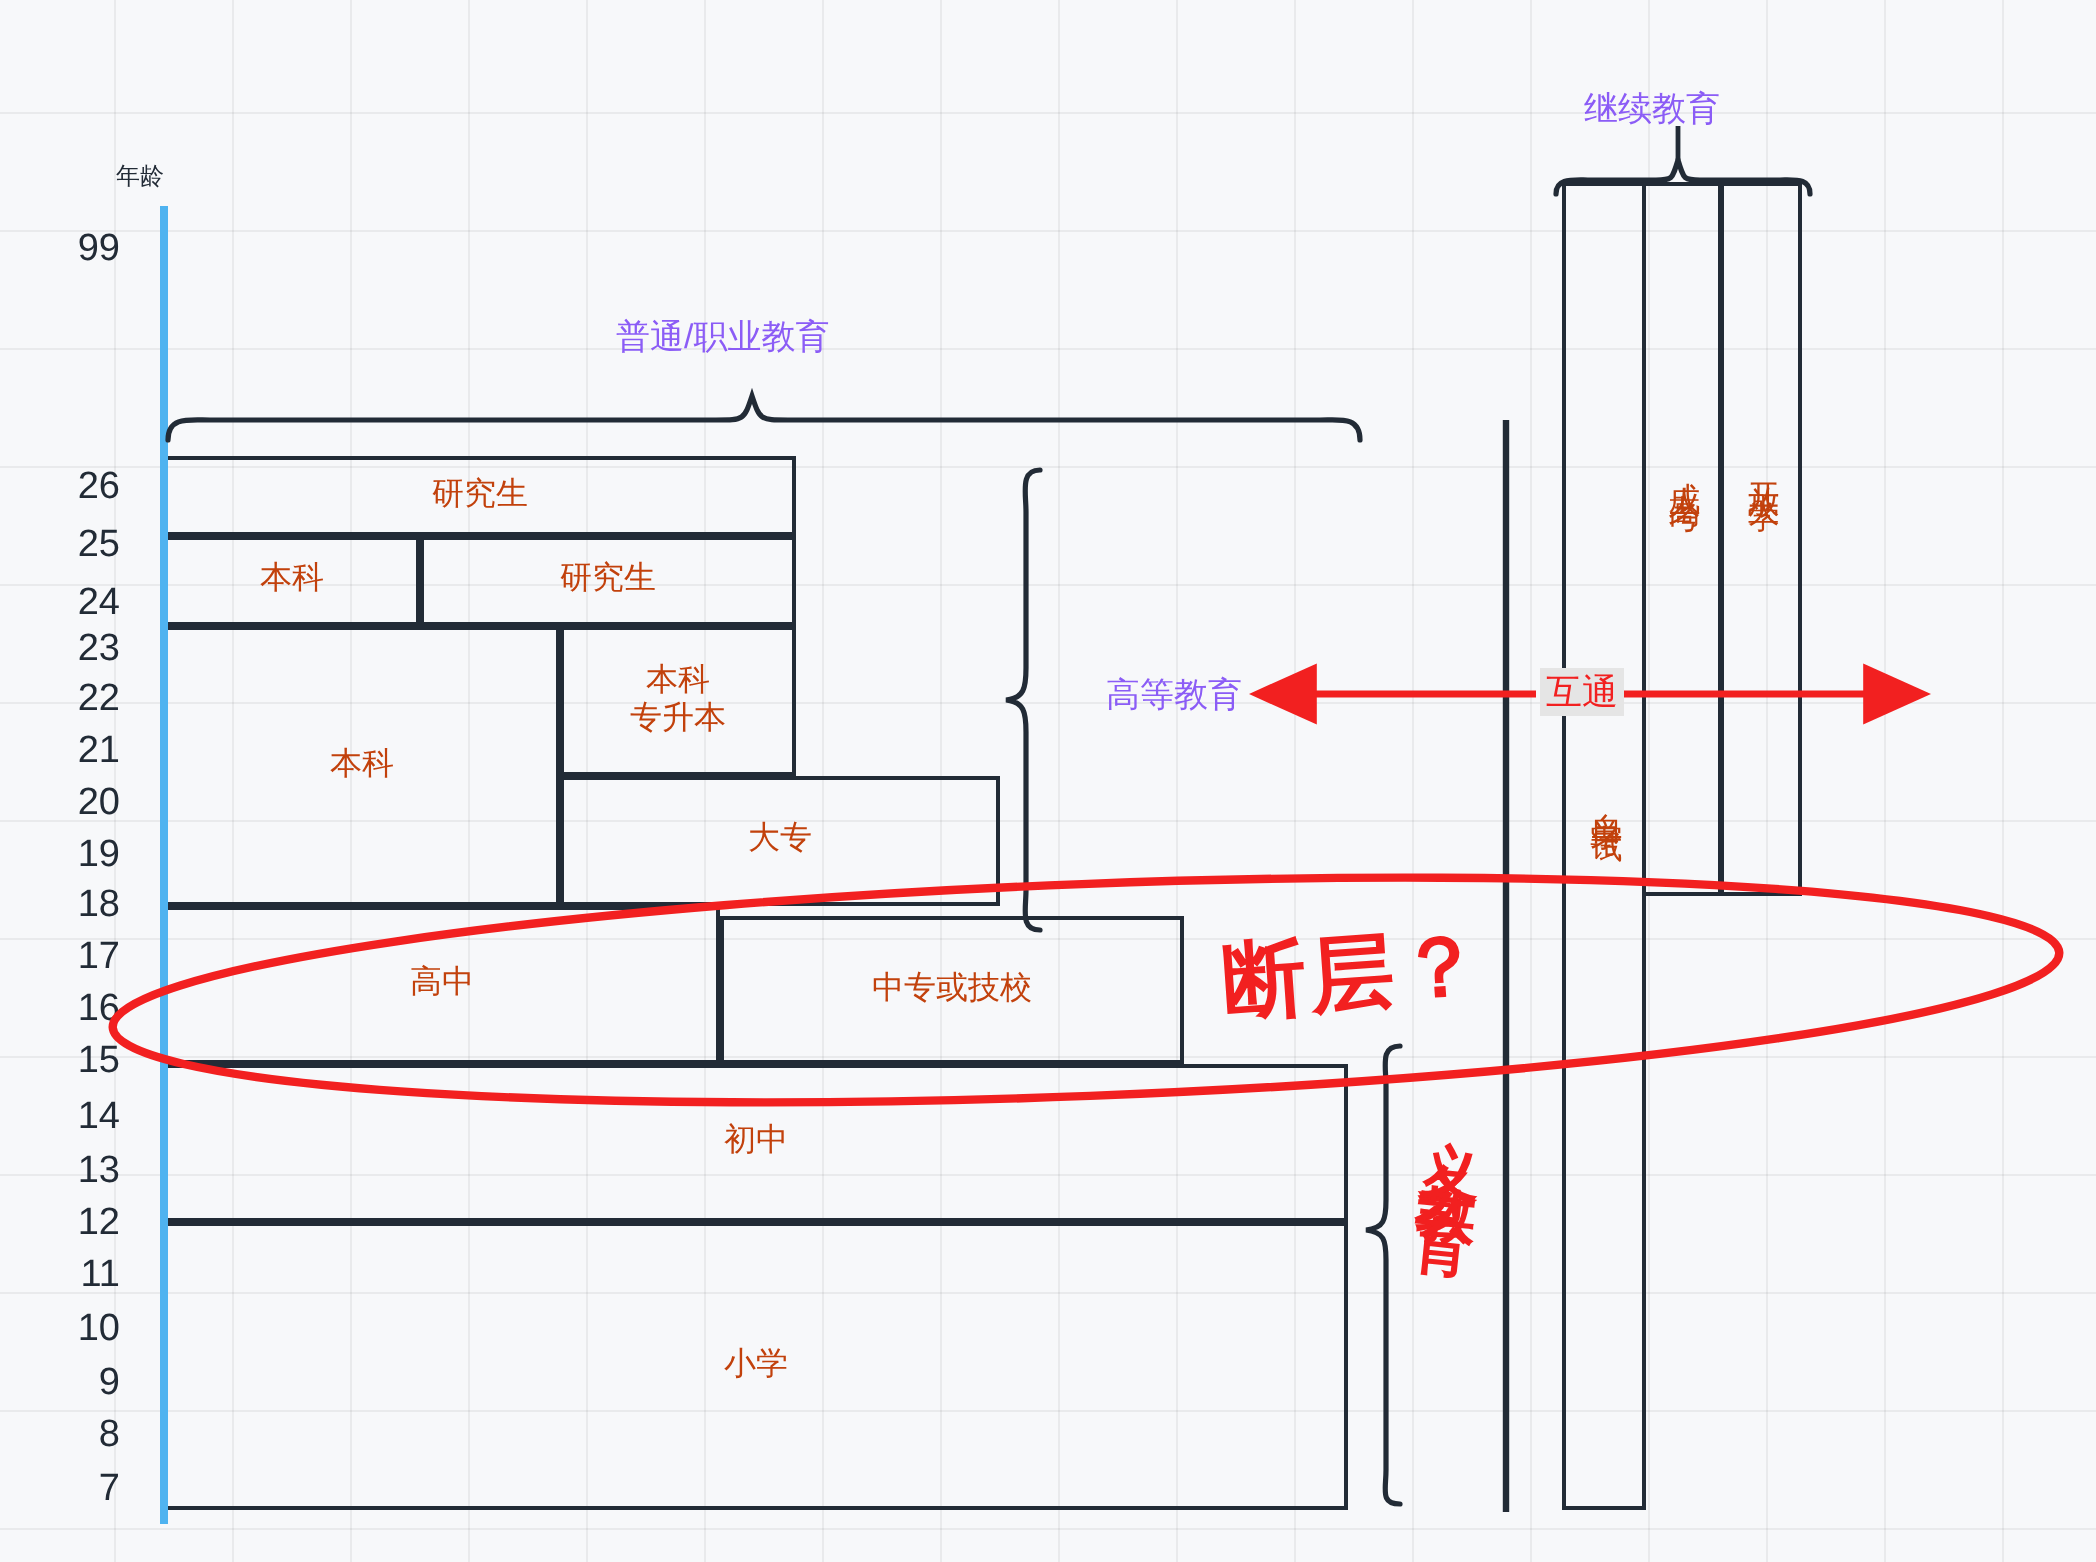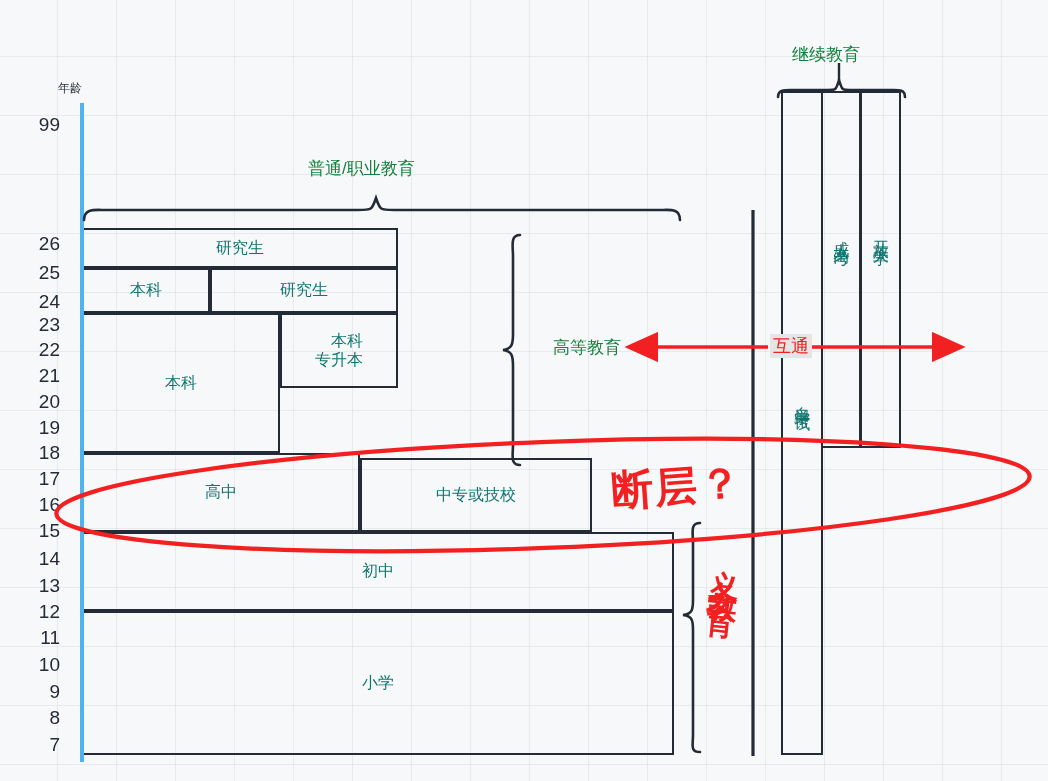--- a/index.html
+++ b/index.html
@@ -27,32 +27,32 @@
   }
   .tick{
     position:absolute;font-size:19px;color:#222b36;
     text-align:right;width:40px;
   }
   .box{
     position:absolute;
     border:2.5px solid #222b36;
     box-sizing:border-box;
     display:flex;align-items:center;justify-content:center;
-    font-size:16px;color:#0f766e;
+    font-size:16px;color:#c2410c;
     background:transparent;
     line-height:1.15;
-    text-align:right;
+    text-align:center;
   }
   .box.vert{
     writing-mode:vertical-rl;
     letter-spacing:3px;
     font-size:16px;
   }
   .label{
-    position:absolute;font-size:16px;color:#15803d;white-space:nowrap;
+    position:absolute;font-size:16px;color:#8b5cf6;white-space:nowrap;
   }
   .redtext{
     position:absolute;color:#f22020;white-space:nowrap;
     font-family:"DejaVu Sans",sans-serif;
   }
   svg.overlay{position:absolute;left:0;top:0;width:1048px;height:781px;pointer-events:none;}
 </style>
 </head>
 <body>
 
@@ -94,20 +94,21 @@
 
   <div class="box" style="left:82px;top:268px;width:128px;height:45px;">本科</div>
 
   <div class="box" style="left:210px;top:268px;width:188px;height:45px;">研究生</div>
 
   <div class="box" style="left:82px;top:313px;width:198px;height:140px;">本科</div>
 
   <div class="box" style="left:280px;top:313px;width:118px;height:75px;white-space:pre-line;">本科
 专升本</div>
 
+  <div class="box" style="left:280px;top:388px;width:220px;height:65px;">大专</div>
 
   <div class="box" style="left:82px;top:453px;width:278px;height:79px;">高中</div>
 
   <div class="box" style="left:360px;top:458px;width:232px;height:74px;">中专或技校</div>
 
   <div class="box" style="left:82px;top:532px;width:592px;height:79px;">初中</div>
 
   <div class="box" style="left:82px;top:611px;width:592px;height:144px;">小学</div>
 
   <div class="box vert" style="left:781px;top:91px;width:42px;height:664px;padding-top:300px;justify-content:flex-start;">自学考试</div>

